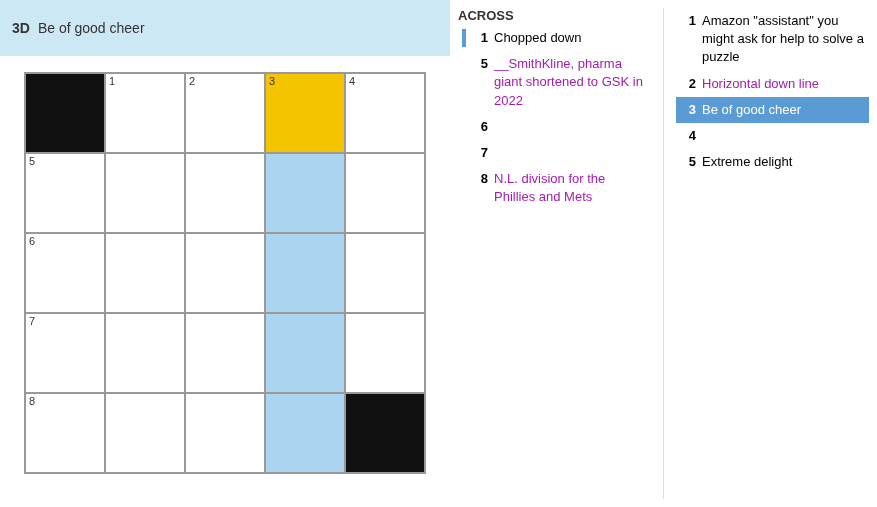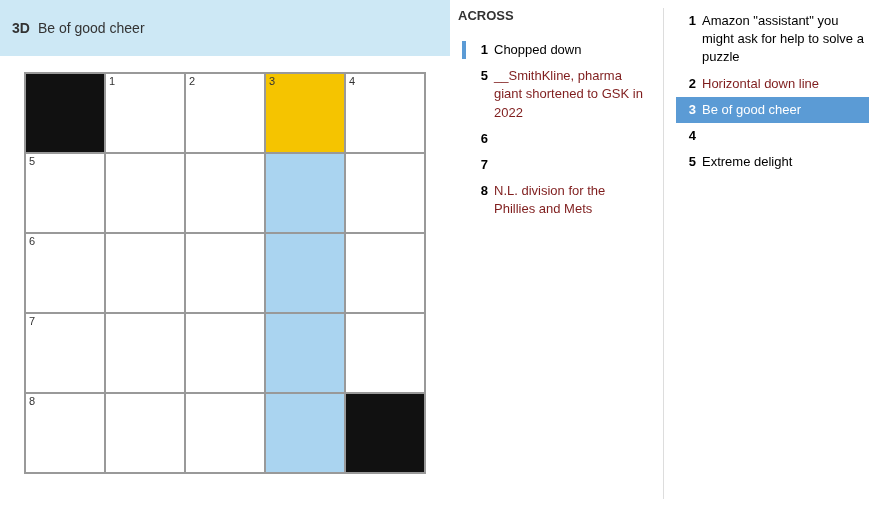--- a/index.html
+++ b/index.html
@@ -98,21 +98,21 @@
       display: flex;
       flex-direction: column;
       overflow: hidden;
       padding: 0 8px;
     }
 
     .clues-title {
       font-weight: bold;
       font-size: 13px;
       color: #333;
-      margin-bottom: 12px;
+      margin-bottom: 0;
       padding-bottom: 2px;
     }
 
     .clues-list {
       overflow-y: auto;
       flex: 1;
     }
 
     .clue-item {
       display: flex;
@@ -134,21 +134,21 @@
       text-align: right;
       flex-shrink: 0;
       color: inherit;
     }
 
     .clue-text {
       color: inherit;
     }
 
     .clue-text.link {
-      color: #7f1d1d;
+      color: #a21caf;
     }
 
     .divider {
       width: 1px;
       background: #ddd;
       margin: 0 4px;
     }
 
     
     .clues-list::-webkit-scrollbar {

